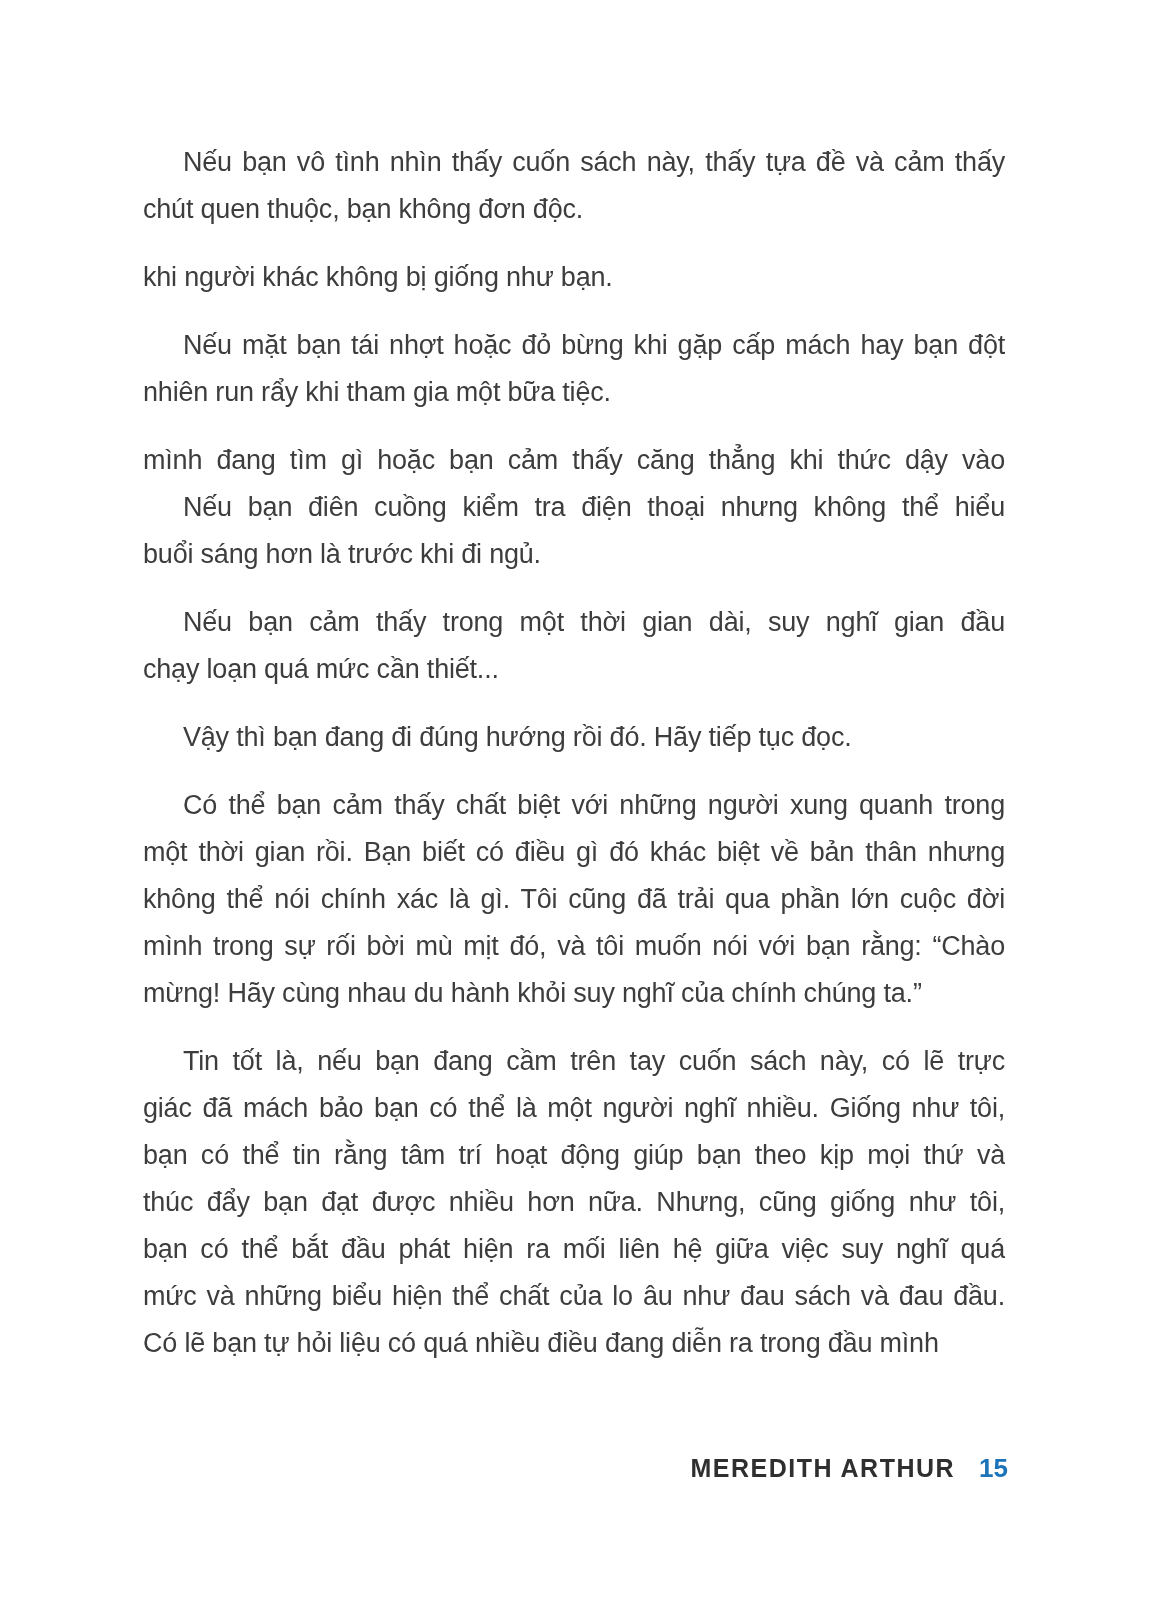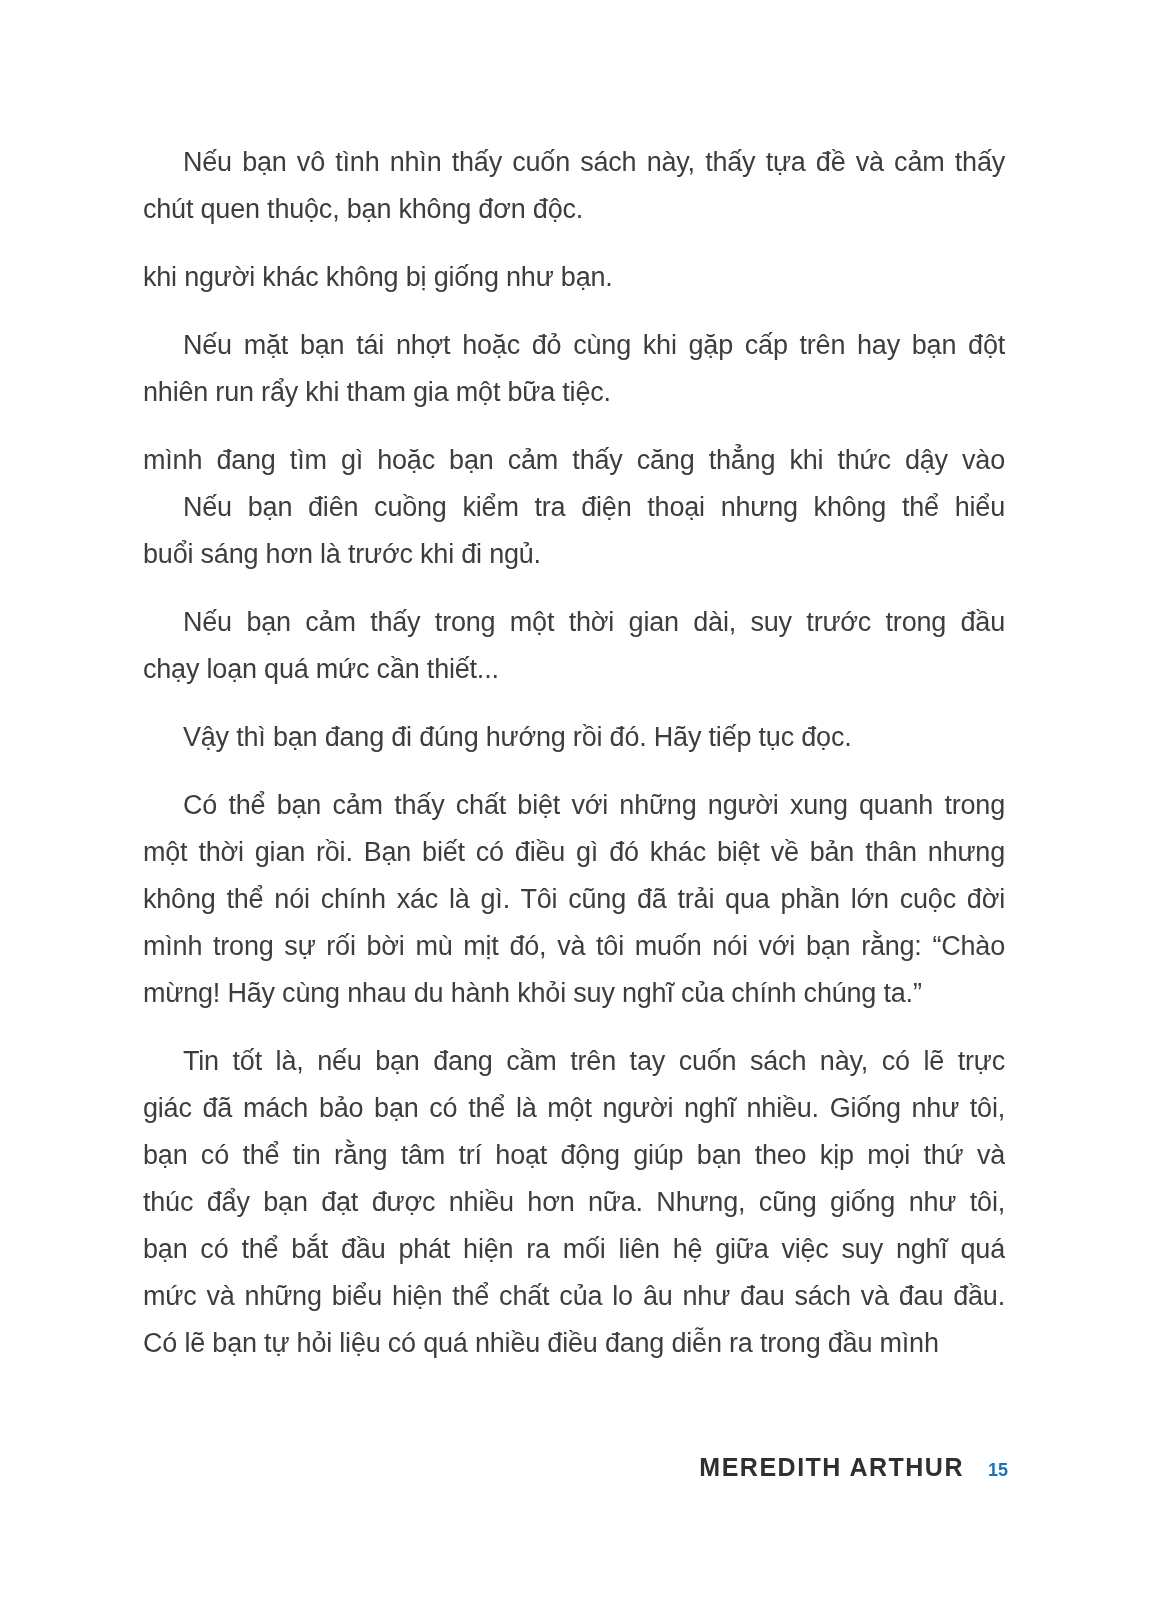--- a/index.html
+++ b/index.html
@@ -58,46 +58,46 @@
     align-items: baseline;
     gap: 24px;
     font-weight: bold;
   }
   .footer .author {
     font-size: 25px;
     letter-spacing: 1.5px;
     color: #2f2f2f;
   }
   .footer .pagenum {
-    font-size: 18px;
+    font-size: 26px;
   }
 </style>
 </head>
 <body>
 
 <div class="page" style="background: rgb(255, 255, 255);">
   <div class="text-block" style="color: rgb(61, 61, 61);">
       <div class="paragraph">
         <div class="line indent">Nếu bạn vô tình nhìn thấy cuốn sách này, thấy tựa đề và cảm thấy</div>
         <div class="line last">chút quen thuộc, bạn không đơn độc.</div>
       </div>
       <div class="paragraph">
         <div class="line last">khi người khác không bị giống như bạn.</div>
       </div>
       <div class="paragraph">
-        <div class="line indent">Nếu mặt bạn tái nhợt hoặc đỏ cùng khi gặp cấp trên hay bạn đột</div>
+        <div class="line indent">Nếu mặt bạn tái nhợt hoặc đỏ bừng khi gặp cấp mách hay bạn đột</div>
         <div class="line last">nhiên run rẩy khi tham gia một bữa tiệc.</div>
       </div>
       <div class="paragraph">
         <div class="line">mình đang tìm gì hoặc bạn cảm thấy căng thẳng khi thức dậy vào</div>
         <div class="line indent">Nếu bạn điên cuồng kiểm tra điện thoại nhưng không thể hiểu</div>
         <div class="line last">buổi sáng hơn là trước khi đi ngủ.</div>
       </div>
       <div class="paragraph">
-        <div class="line indent">Nếu bạn cảm thấy trong một thời gian dài, suy trước trong đầu</div>
+        <div class="line indent">Nếu bạn cảm thấy trong một thời gian dài, suy nghĩ gian đầu</div>
         <div class="line last">chạy loạn quá mức cần thiết...</div>
       </div>
       <div class="paragraph">
         <div class="line indent last">Vậy thì bạn đang đi đúng hướng rồi đó. Hãy tiếp tục đọc.</div>
       </div>
       <div class="paragraph">
         <div class="line indent">Có thể bạn cảm thấy chất biệt với những người xung quanh trong</div>
         <div class="line">một thời gian rồi. Bạn biết có điều gì đó khác biệt về bản thân nhưng</div>
         <div class="line">không thể nói chính xác là gì. Tôi cũng đã trải qua phần lớn cuộc đời</div>
         <div class="line">mình trong sự rối bời mù mịt đó, và tôi muốn nói với bạn rằng: “Chào</div>

